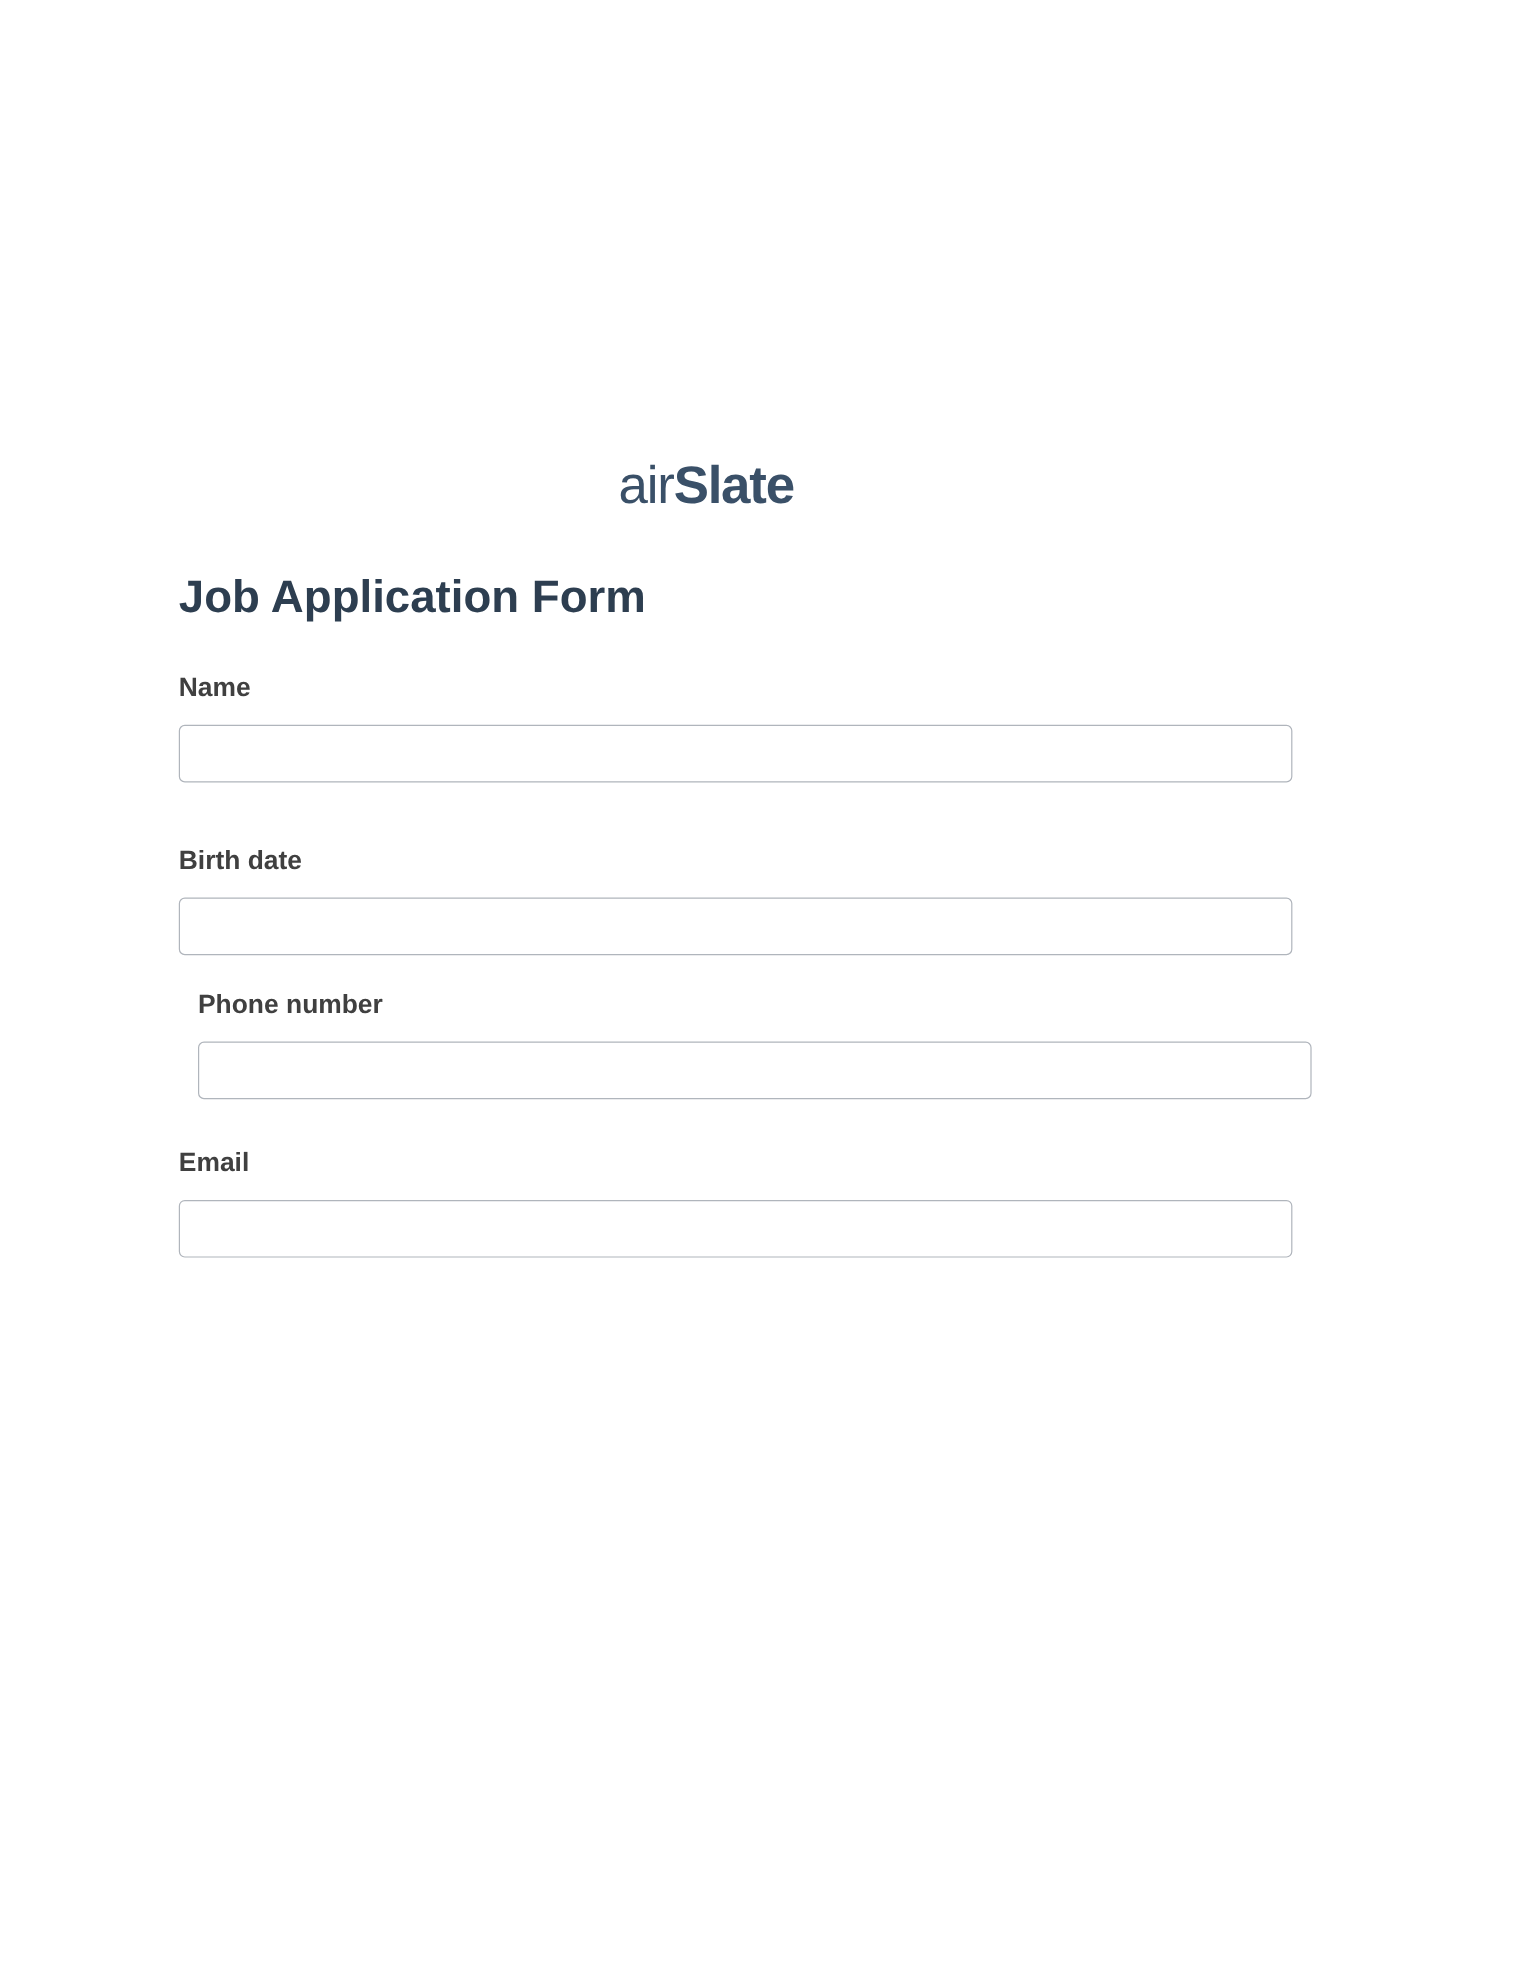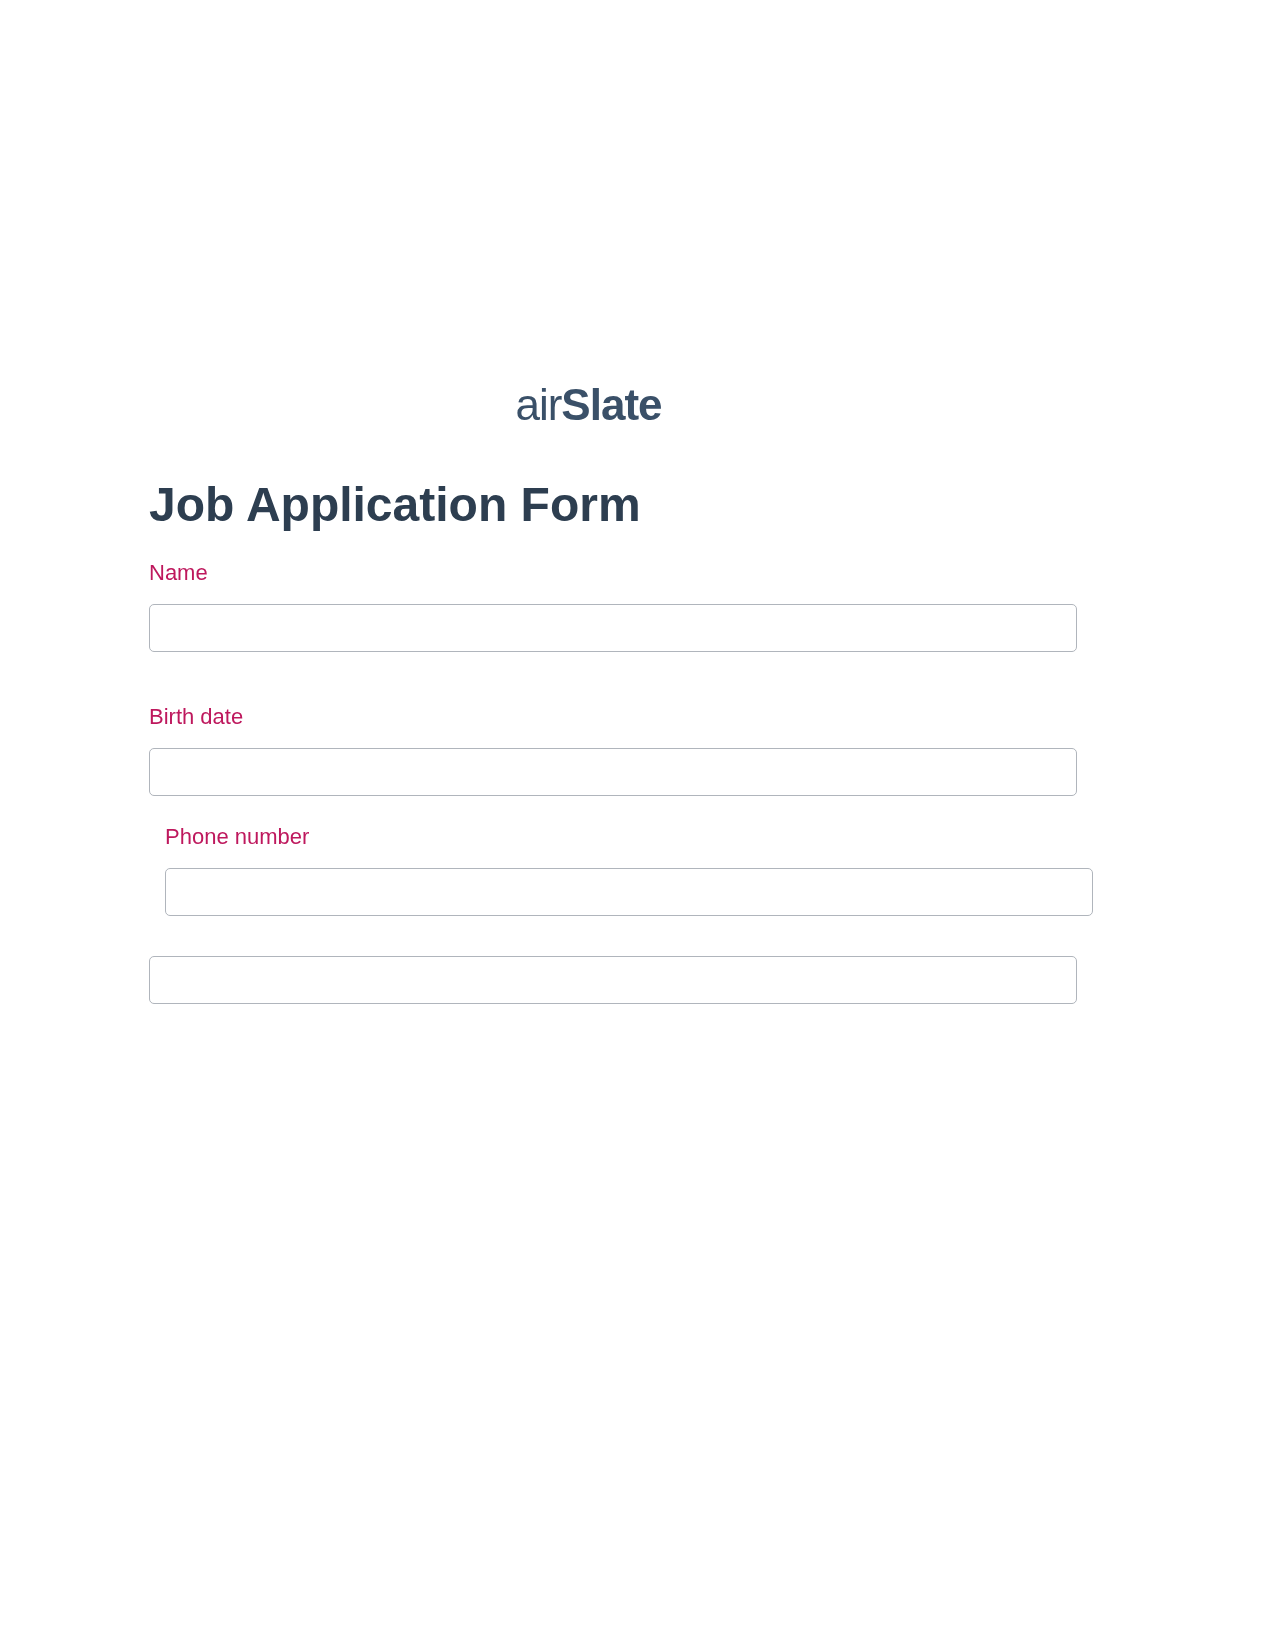--- a/index.html
+++ b/index.html
@@ -32,33 +32,33 @@
     .logo .air {
       font-weight: 400;
     }
     .logo .slate {
       font-weight: 700;
     }
     .form-title {
       position: absolute;
       left: 149px;
       top: 477px;
-      font-size: 48px;
+      font-size: 38px;
       font-weight: 700;
       color: #2d3e50;
     }
     .field-group {
       position: absolute;
       left: 149px;
       width: 928px;
     }
     .field-label {
       font-size: 22px;
-      font-weight: 400;
-      color: #be185d;
+      font-weight: 700;
+      color: #404040;
       margin-bottom: 18px;
       display: block;
     }
     .field-input {
       width: 100%;
       height: 48px;
       border: 1px solid #b0b5bc;
       border-radius: 5px;
       padding: 0 12px;
       font-size: 18px;
@@ -89,14 +89,15 @@
   <label class="field-label">Birth date</label>
   <input type="text" class="field-input" value="" style="">
 </div>
 
 <div class="field-group group-phone">
   <label class="field-label">Phone number</label>
   <input type="text" class="field-input" value="" style="">
 </div>
 
 <div class="field-group group-email">
+  <label class="field-label">Email</label>
   <input type="text" class="field-input" value="" style="">
 </div>
 
 </body></html>

